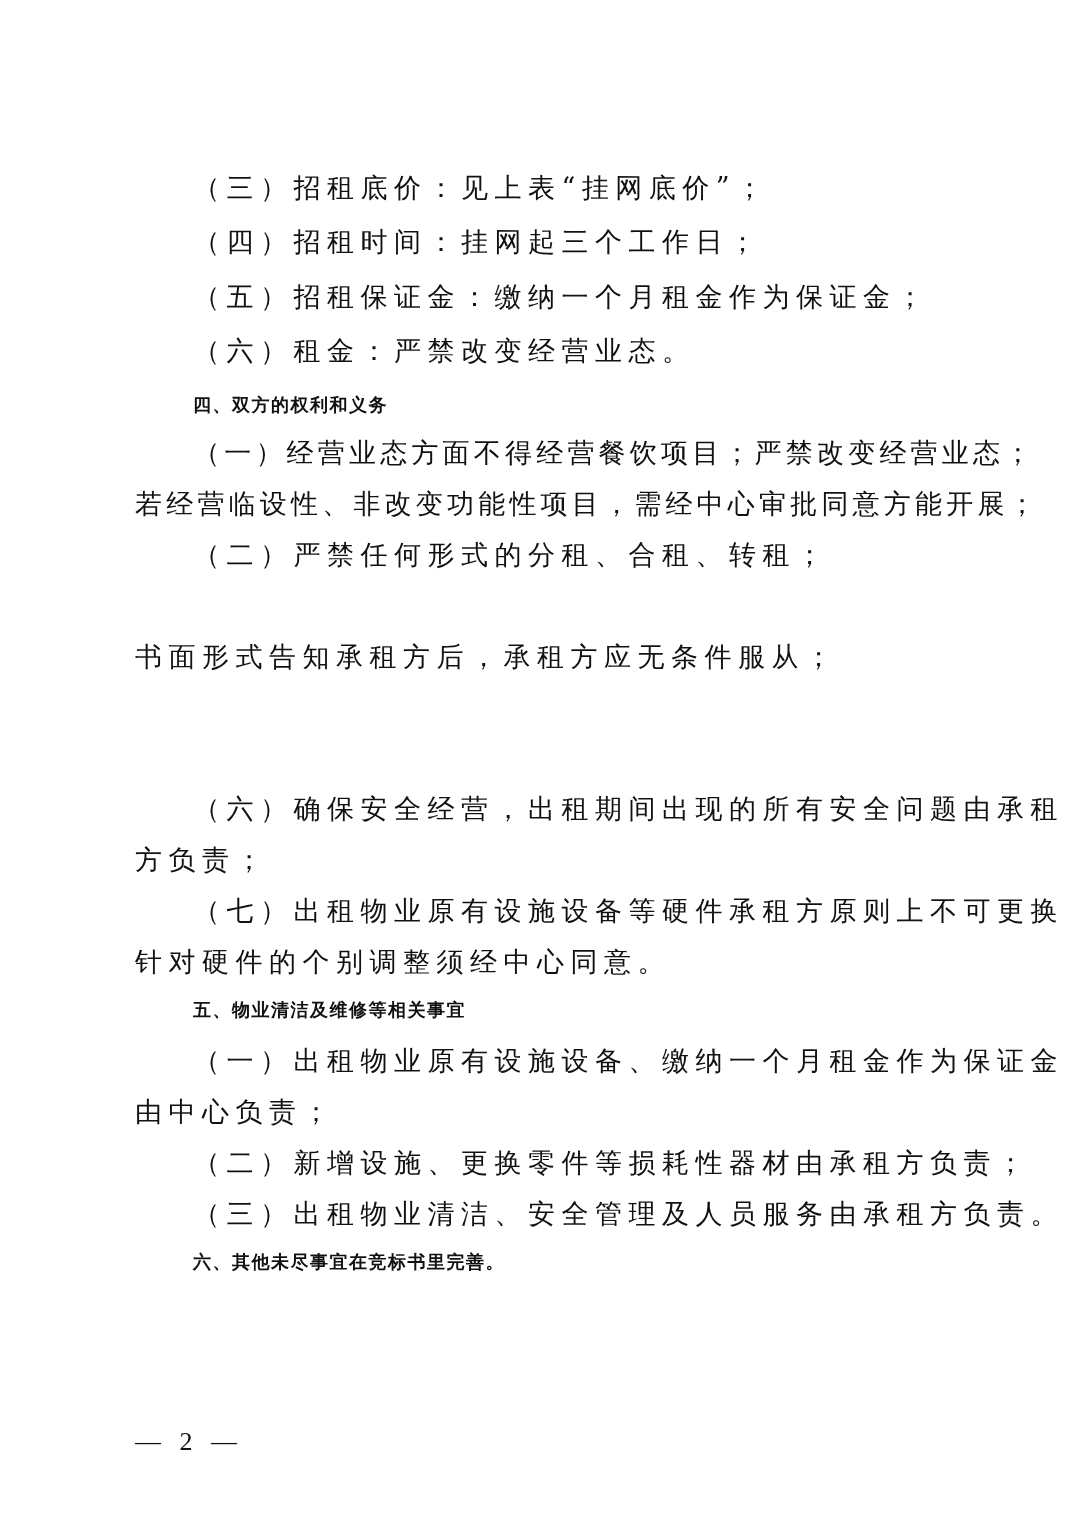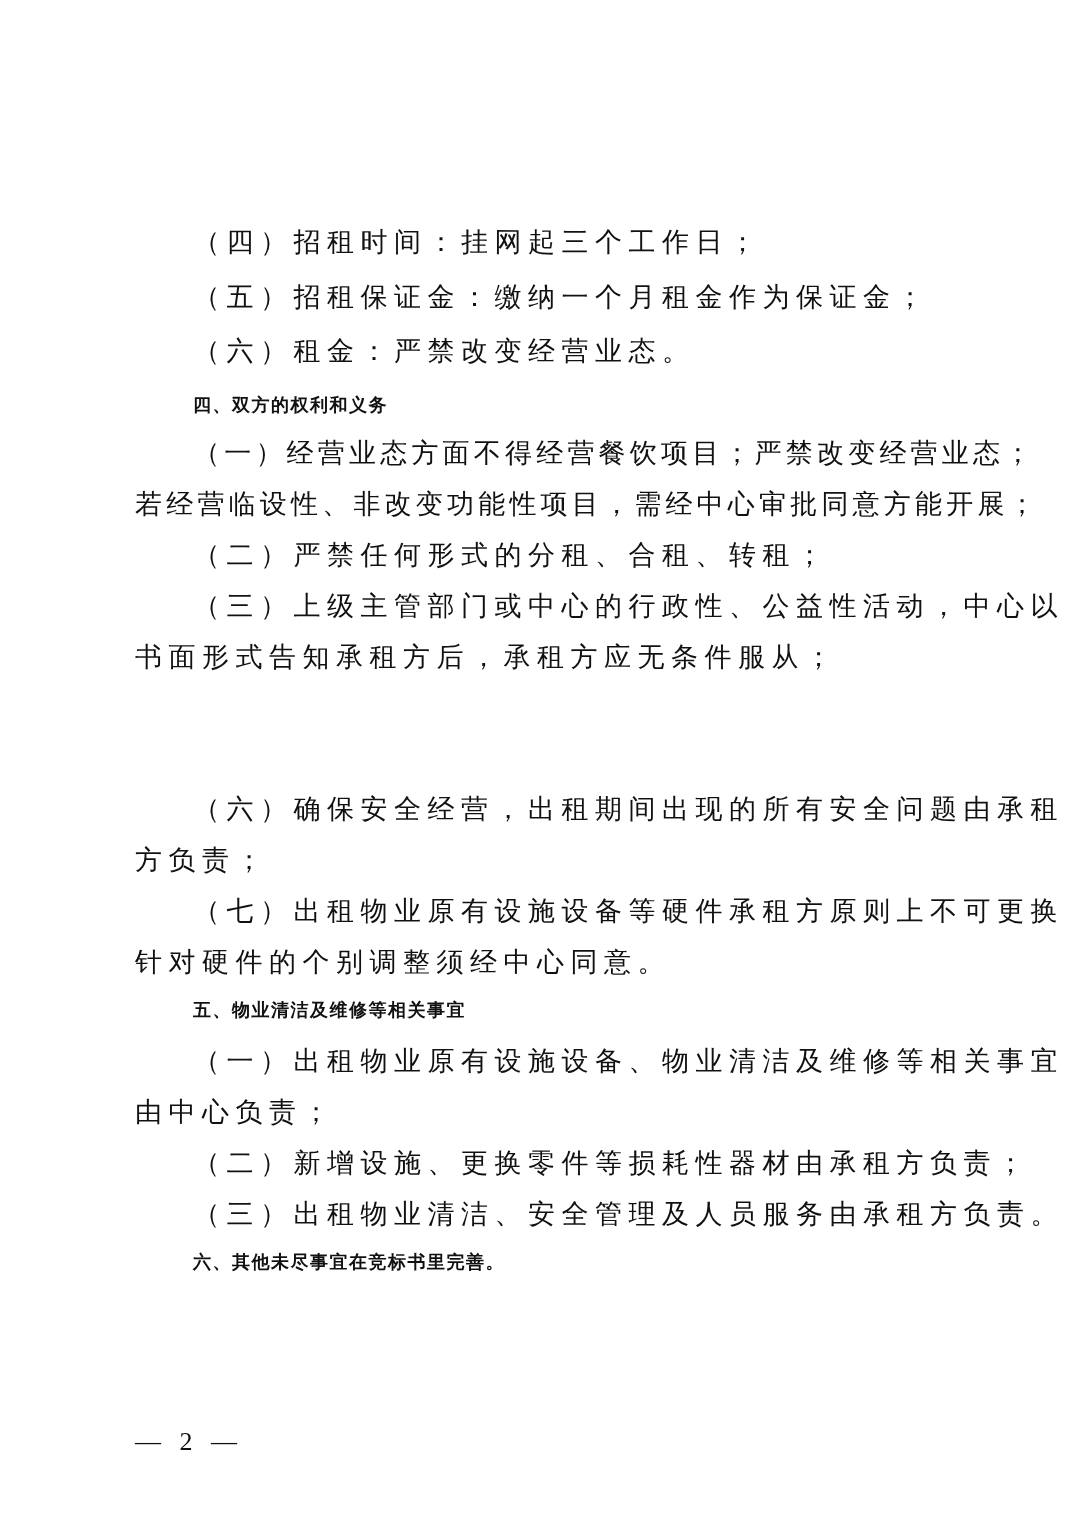--- a/index.html
+++ b/index.html
@@ -31,37 +31,37 @@
     font-family: "Liberation Serif", serif;
     font-size: 26px;
     line-height: 36px;
     letter-spacing: 6px;
   }
 </style>
 </head>
 <body>
 
 <div class="page">
+  <div class="line indent" style="top:168px">（三）招租底价：见上表“挂网底价”；</div>
   <div class="line indent" style="top:222px">（四）招租时间：挂网起三个工作日；</div>
   <div class="line indent" style="top:277px">（五）招租保证金：缴纳一个月租金作为保证金；</div>
   <div class="line indent" style="top:331px">（六）租金：严禁改变经营业态。</div>
 
   <div class="line indent heading" style="top:385px">四、双方的权利和义务</div>
   <div class="line indent tight" style="top:433px">（一）经营业态方面不得经营餐饮项目；严禁改变经营业态；</div>
   <div class="line flush tight" style="top:484px">若经营临设性、非改变功能性项目，需经中心审批同意方能开展；</div>
   <div class="line indent" style="top:535px">（二）严禁任何形式的分租、合租、转租；</div>
-  <div class="line indent" style="top:586px">（三）上级主管部门或中心的行政性、公益性活动，中心以</div>
   <div class="line flush" style="top:637px">书面形式告知承租方后，承租方应无条件服从；</div>
   <div class="line indent" style="top:789px">（六）确保安全经营，出租期间出现的所有安全问题由承租</div>
   <div class="line flush" style="top:840px">方负责；</div>
   <div class="line indent" style="top:891px">（七）出租物业原有设施设备等硬件承租方原则上不可更换，</div>
   <div class="line flush" style="top:942px">针对硬件的个别调整须经中心同意。</div>
 
   <div class="line indent heading" style="top:990px">五、物业清洁及维修等相关事宜</div>
-  <div class="line indent" style="top:1041px">（一）出租物业原有设施设备、物业清洁及维修等相关事宜</div>
+  <div class="line indent" style="top:1041px">（一）出租物业原有设施设备、缴纳一个月租金作为保证金</div>
   <div class="line flush" style="top:1092px">由中心负责；</div>
   <div class="line indent" style="top:1143px">（二）新增设施、更换零件等损耗性器材由承租方负责；</div>
   <div class="line indent" style="top:1194px">（三）出租物业清洁、安全管理及人员服务由承租方负责。</div>
 
   <div class="line indent heading" style="top:1242px">六、其他未尽事宜在竞标书里完善。</div>
 
   <div class="footer">— 2 —</div>
 </div>
 
 </body></html>

